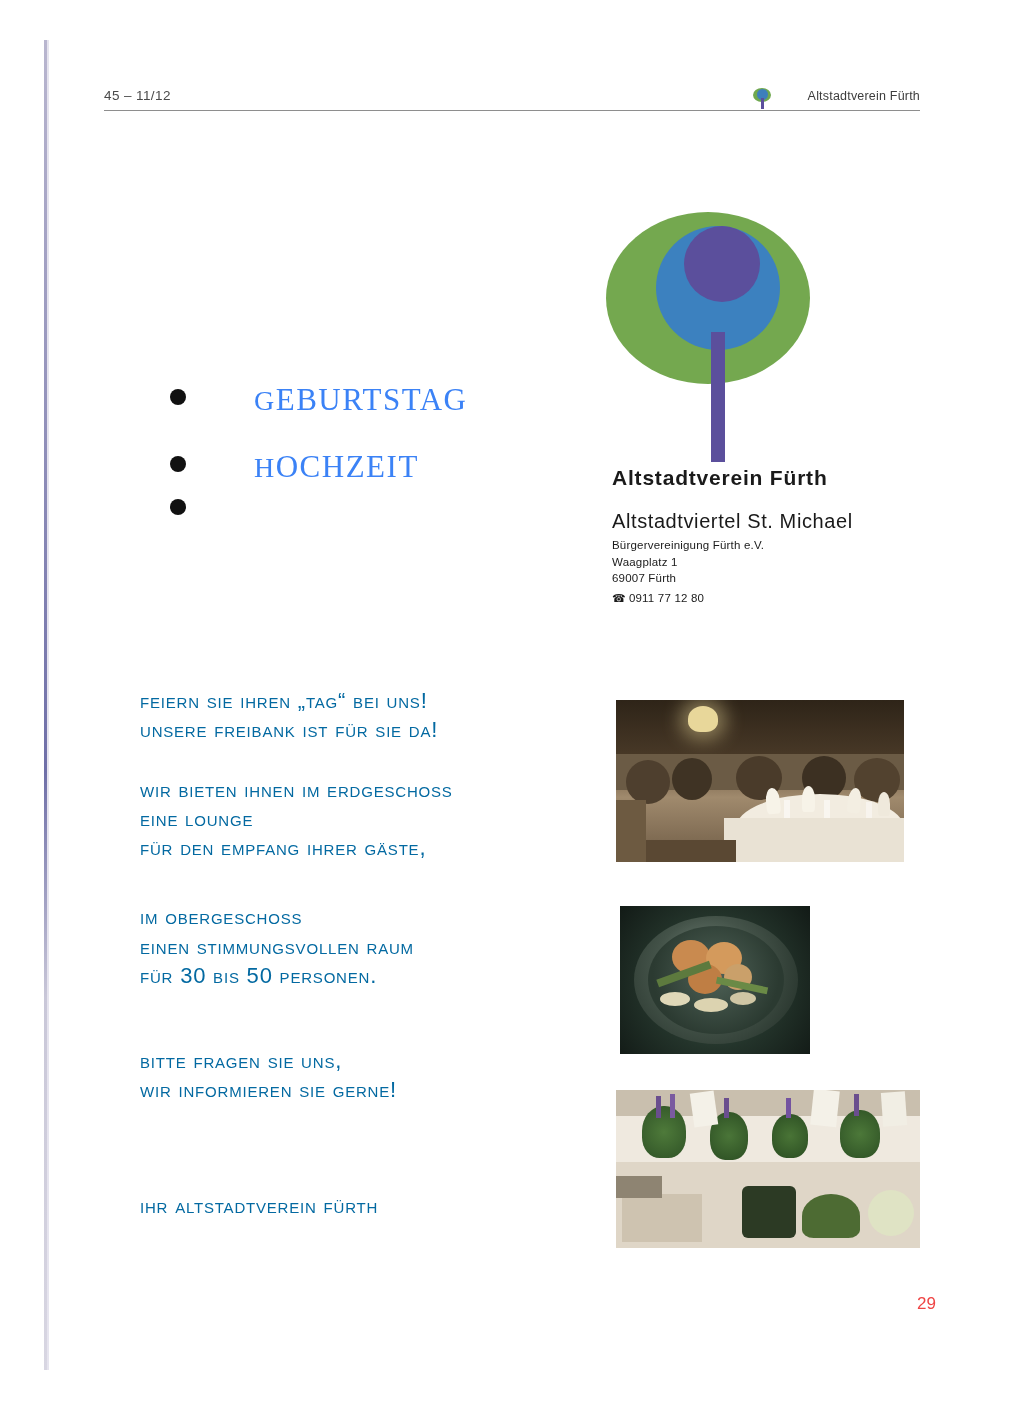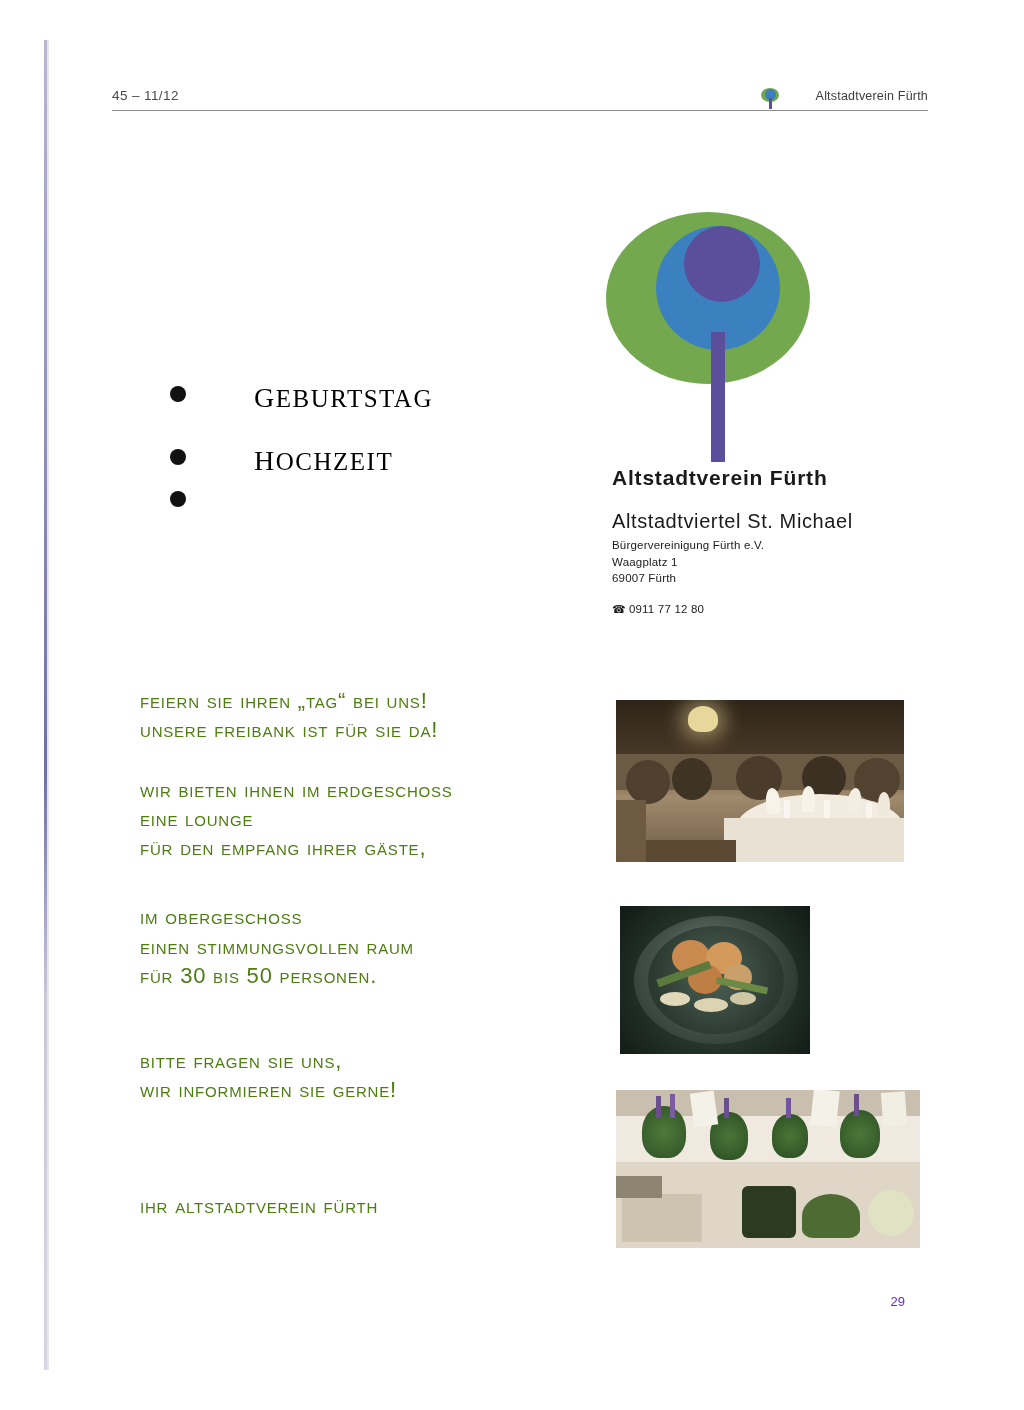--- a/index.html
+++ b/index.html
@@ -31,21 +31,21 @@
     left: 47px;
     top: 40px;
     width: 2px;
     height: 1330px;
     background: #e6e4ee;
   }
 
   
   .header {
     position: absolute;
-    left: 112px;
+    left: 104px;
     top: 88px;
     width: 816px;
     height: 26px;
   }
   .header-left {
     position: absolute;
     left: 0;
     top: 0;
     font-size: 13.5px;
     color: #4a4a4a;
@@ -155,21 +155,21 @@
   .addr .l3, .addr .l4, .addr .l5 {
     font-size: 11.5px;
     letter-spacing: 0.2px;
     line-height: 1.45;
   }
   .addr .l3 { margin-top: 3px; }
   .addr .phone {
     font-size: 11.5px;
     letter-spacing: 0.2px;
     line-height: 1.45;
-    margin-top: 14px;
+    margin-top: 3px;
   }
   .addr .phone .tel-icon {
     font-size: 11px;
     margin-right: 3px;
   }
 
   
   .bullets {
     position: absolute;
     left: 170px;
@@ -186,35 +186,35 @@
     height: 16px;
     border-radius: 50%;
     background: #111;
     flex: 0 0 auto;
     position: relative;
     top: -5px;
   }
   .bullet-text {
     margin-left: 68px;
     font-family: "Liberation Serif", serif;
-    font-size: 36px;
-    color: #000000;
+    font-size: 44px;
+    color: #3b82f6;
     letter-spacing: 1.5px;
     font-variant: small-caps;
     text-transform: lowercase;
   }
   .bullet-text::first-letter { font-size: 40px; }
 
   
   .copy {
     position: absolute;
     left: 140px;
     top: 686px;
     width: 470px;
-    color: #4d7c0f;
+    color: #0369a1;
     font-family: "Liberation Sans", sans-serif;
   }
   .copy p {
     margin: 0 0 0 0;
     font-size: 22px;
     line-height: 1.33;
     letter-spacing: 0.8px;
     font-variant: small-caps;
     text-transform: lowercase;
   }
@@ -230,24 +230,24 @@
   }
   .photo-1 { left: 616px; top: 700px; width: 288px; height: 162px; }
   .photo-2 { left: 620px; top: 906px; width: 190px; height: 148px; }
   .photo-3 { left: 616px; top: 1090px; width: 304px; height: 158px; }
 
   .photo .px { position: absolute; }
 
   
   .pageno {
     position: absolute;
-    right: 119px;
+    right: 88px;
     top: 1294px;
-    font-size: 13px;
-    color: #6d28d9;
+    font-size: 17px;
+    color: #ef4444;
   }
 </style>
 </head>
 <body>
 
 <div class="page">
 
   <div class="left-strip"></div>
   <div class="left-strip-2"></div>
 

